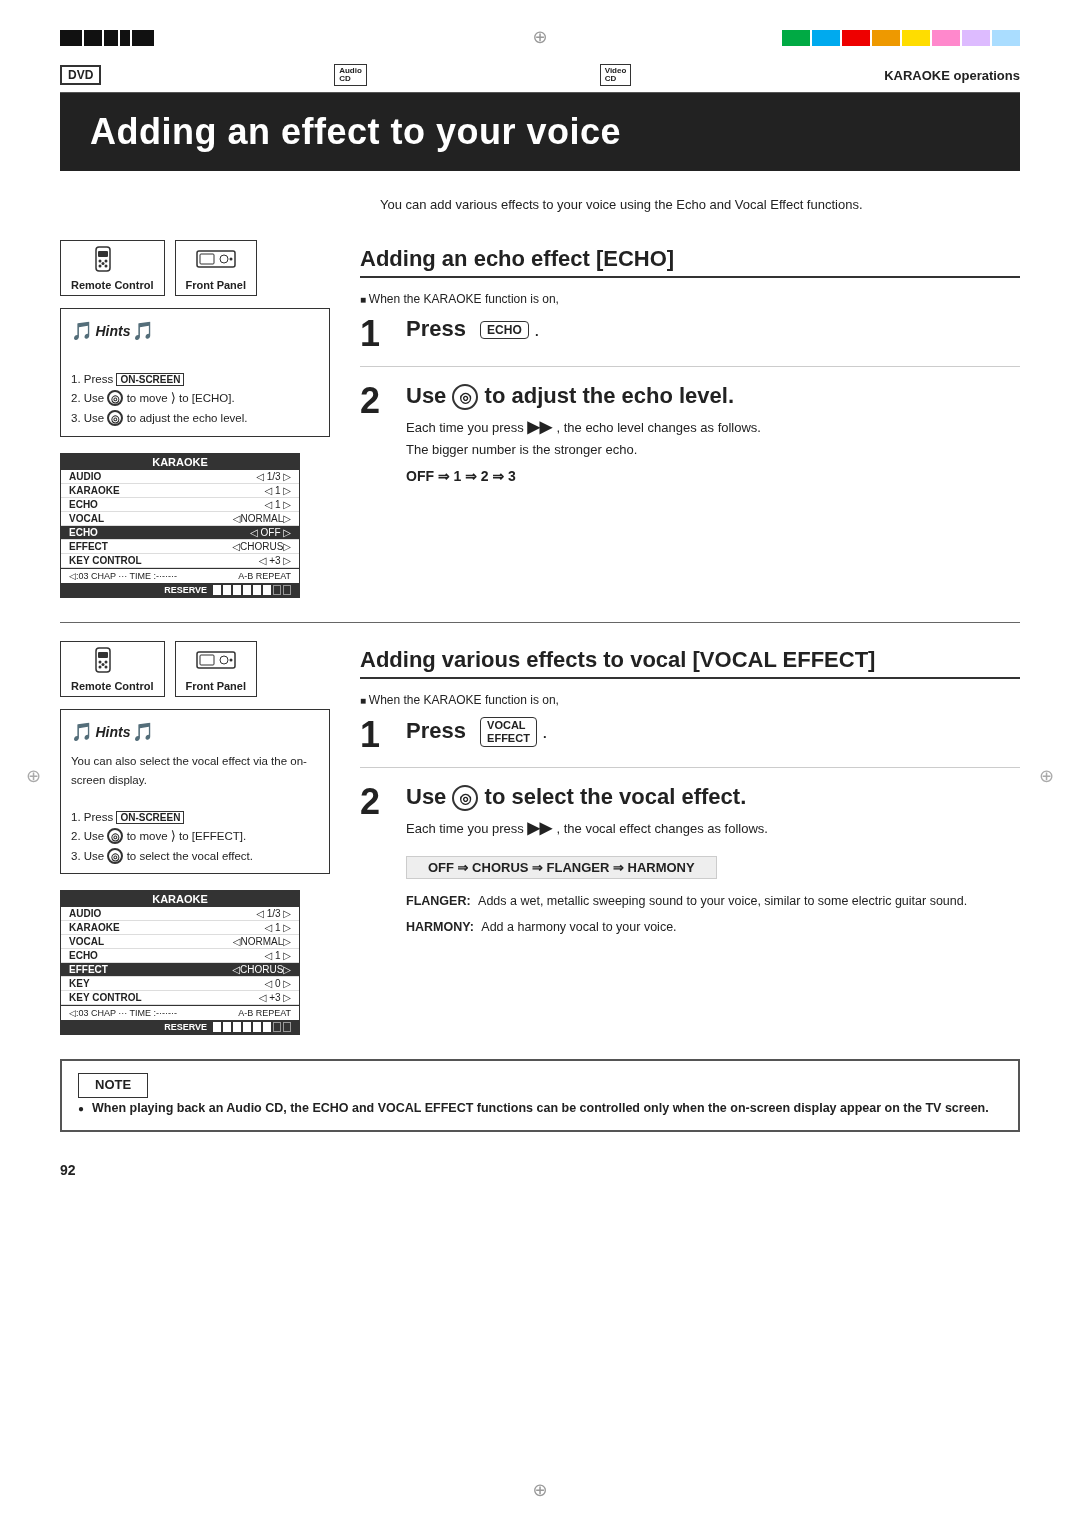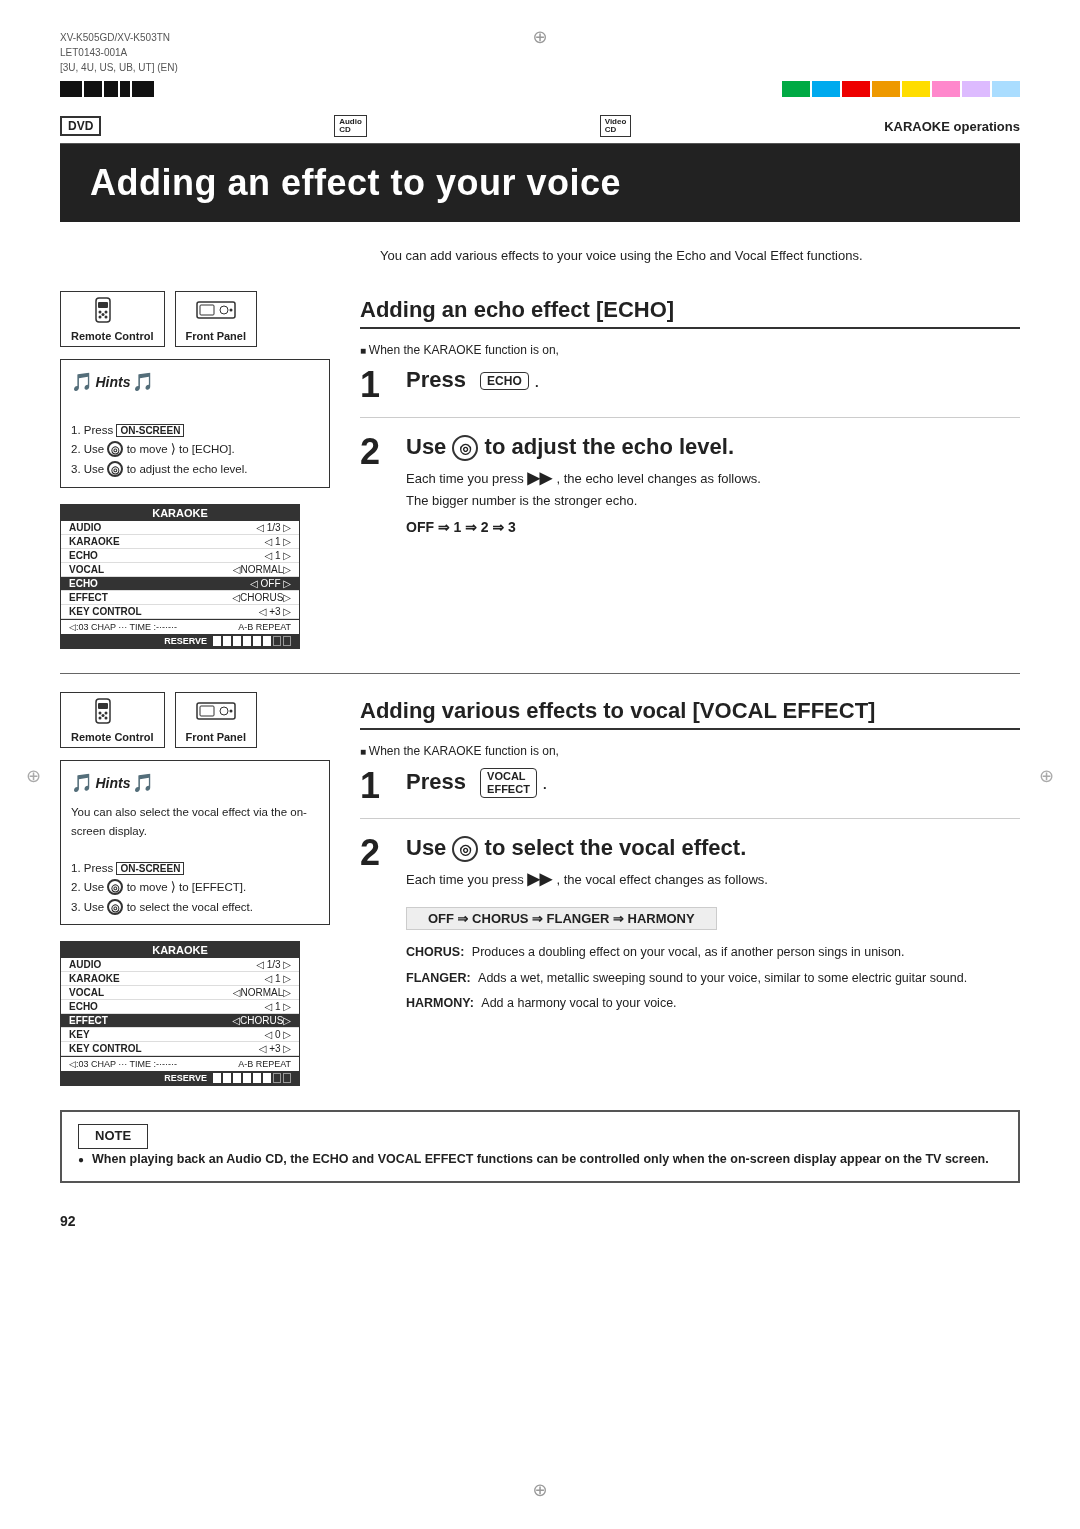--- a/index.html
+++ b/index.html
@@ -414,25 +414,20 @@
       font-style: normal;
     }
   </style>
 </head>
 <body>
 
 <div class="page">
 
   <div class="crosshair">⊕</div>
 
-  <div class="top-meta">
-    <span>XV-K505GD/XV-K503TN</span><br>
-    <span>LET0143-001A</span><br>
-    <span>[3U, 4U, US, UB, UT] (EN)</span>
-  </div>
 
   <div class="color-bar-top">
     <div class="black-bars">
       <span></span>
         <span></span>
         <span></span>
         <span></span>
         <span></span>
     </div>
     <div class="color-swatches">
@@ -708,24 +703,20 @@
           <div class="step-desc">
             <span>Each time you press</span>
             <span style="font-size:16px;font-weight:bold;"> ▶▶ </span>
             <span>, the vocal effect changes as follows.</span>
           </div>
           <div class="vocal-arrow-seq">OFF ⇒ CHORUS ⇒ FLANGER ⇒ HARMONY</div>
 
           
           <div class="def-list">
             <div class="def-row">
-              <dt>CHORUS:</dt>
-              <dd>Produces a doubling effect on your vocal, as if another person sings in unison.</dd>
-            </div>
-            <div class="def-row">
               <dt>FLANGER:</dt>
               <dd>Adds a wet, metallic sweeping sound to your voice, similar to some electric guitar sound.</dd>
             </div>
             <div class="def-row">
               <dt>HARMONY:</dt>
               <dd>Add a harmony vocal to your voice.</dd>
             </div>
           </div>
         </div>
       </div>

